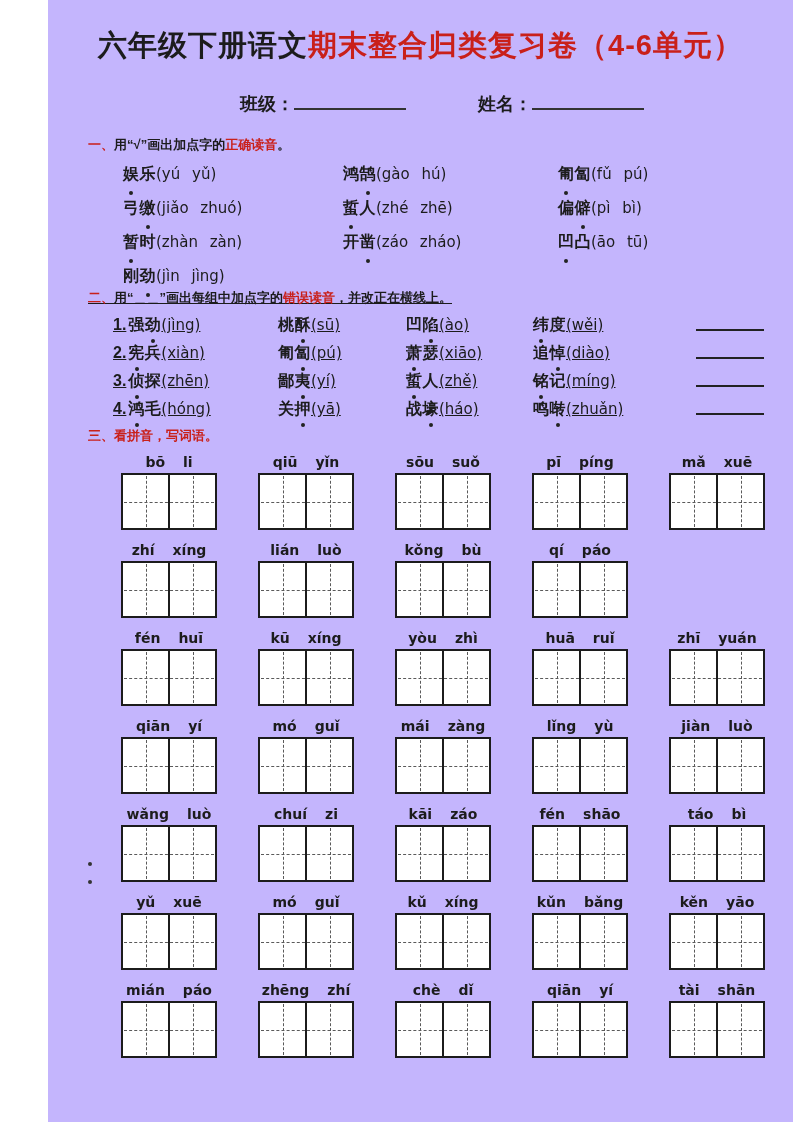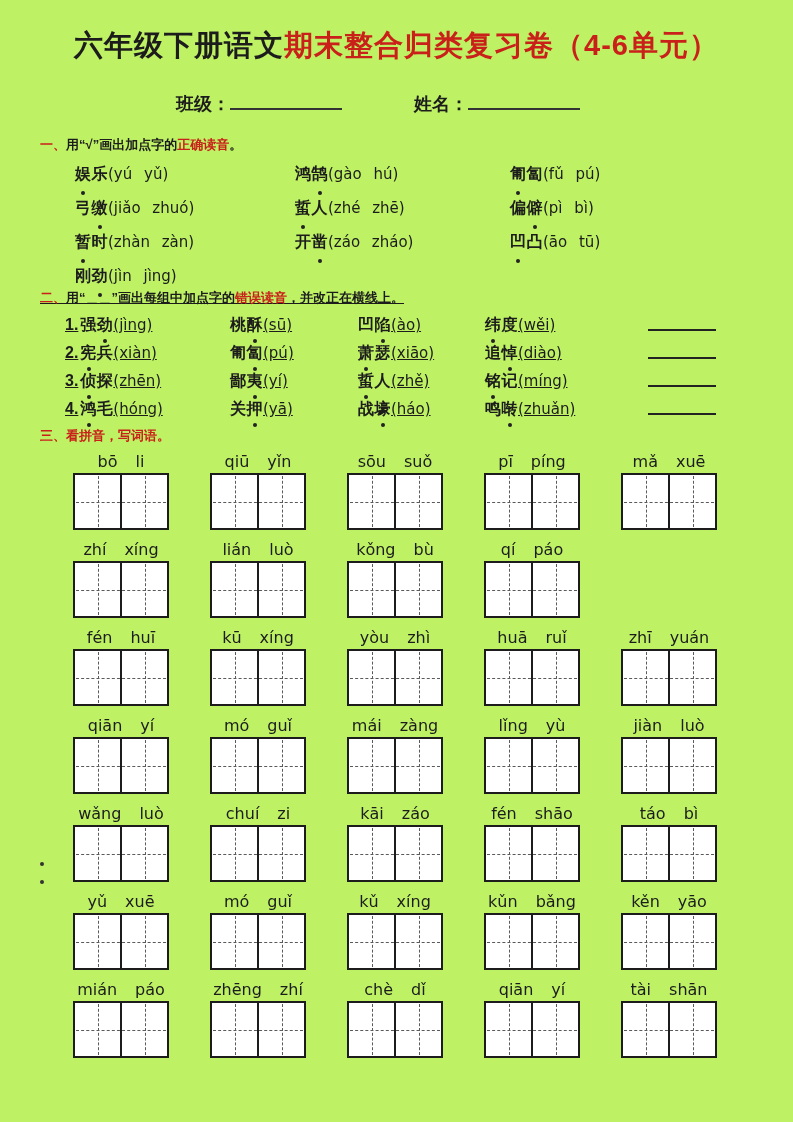--- a/index.html
+++ b/index.html
@@ -1,27 +1,27 @@
 <!DOCTYPE html>
 <html><head>
 <meta charset="utf-8">
 <style>
   * { margin:0; padding:0; box-sizing:border-box; }
   html,body { background:#ffffff; }
   body { width:793px; height:1122px; position:relative; overflow:hidden;
          font-family:"Liberation Sans", sans-serif; color:#1c1c1c; }
-  .page { position:absolute; inset:0; background:#bef264; }
+  .page { position:absolute; inset:0; background:#c4b5fd;margin-left:48px; }
   .red { color:#c9201a; }
 
   
   .title { position:absolute; top:26px; left:0; width:100%; text-align:center;
            font-size:29px; font-weight:700; letter-spacing:1px; }
 
   
-  .info-row { position:absolute; top:92px; left:176px; font-size:18px; font-weight:600; }
+  .info-row { position:absolute; top:92px; left:192px; font-size:18px; font-weight:600; }
   .info-row .blank { display:inline-block; width:112px; height:16px;
                      border-bottom:2px solid #333; vertical-align:baseline; }
   .info-gap { display:inline-block; width:72px; }
 
   
   .sec { position:absolute; left:40px; right:30px; }
   .sec-head { font-size:13px; font-weight:700; white-space:nowrap; }
 
   
   #sec1 { top:136px; }
@@ -46,21 +46,21 @@
   .ans-line { display:inline-block; width:68px; height:18px;
               border-bottom:2.5px solid #222; margin-top:2px; }
 
   
   #sec3 { top:427px; }
   .pz-grid { margin-top:6px; padding-left:33px; }
   .pz-row { display:grid; grid-template-columns:repeat(5,96px); column-gap:41px;
             margin-bottom:9px; }
   .pz-col { width:96px; }
   .pz-label { height:20px; display:flex; justify-content:center; gap:18px;
-              font-family:"DejaVu Sans", sans-serif; font-size:16px; font-weight:400;
+              font-family:"DejaVu Sans", sans-serif; font-size:14px; font-weight:700;
               align-items:flex-end; line-height:18px; white-space:nowrap; }
   .wbox { margin-top:2px; width:96px; height:57px; border:2px solid #1c1c1c;
           display:flex; position:relative; background:#fff; }
   .wbox::after { content:""; position:absolute; left:1px; right:1px; top:50%;
                  border-top:1.5px dashed #5a5a5a; }
   .wcell { flex:1; position:relative; }
   .wcell + .wcell { border-left:2px solid #1c1c1c; }
   .wcell::before { content:""; position:absolute; top:1px; bottom:1px; left:50%;
                    border-left:1.5px dashed #5a5a5a; }
 

